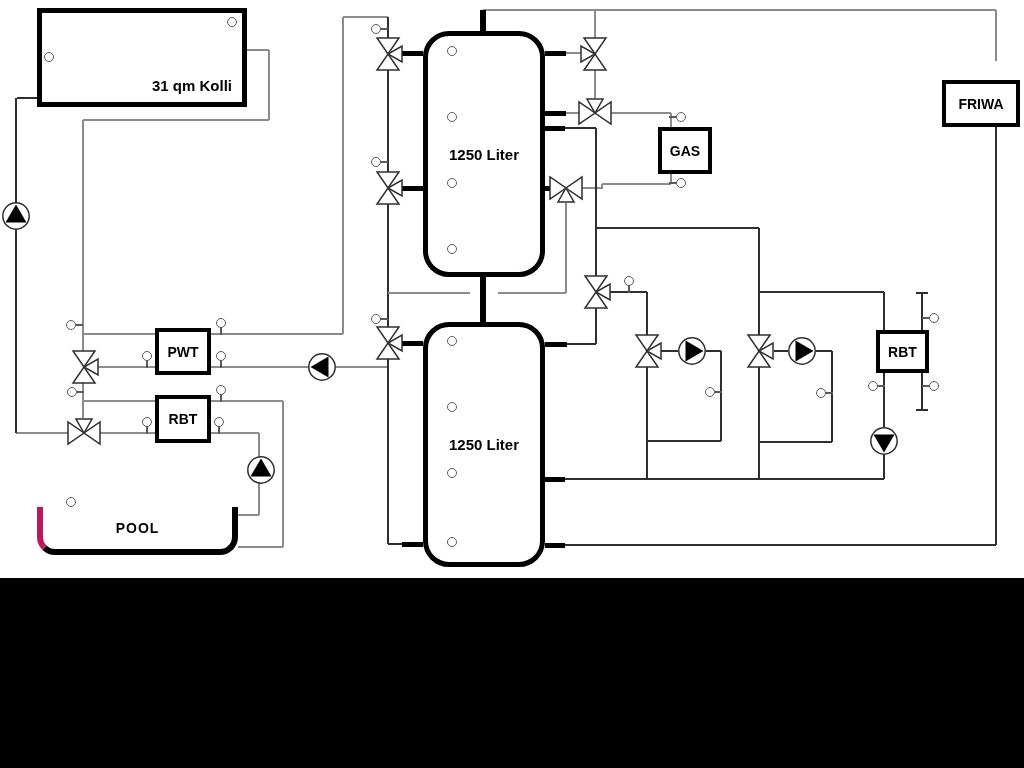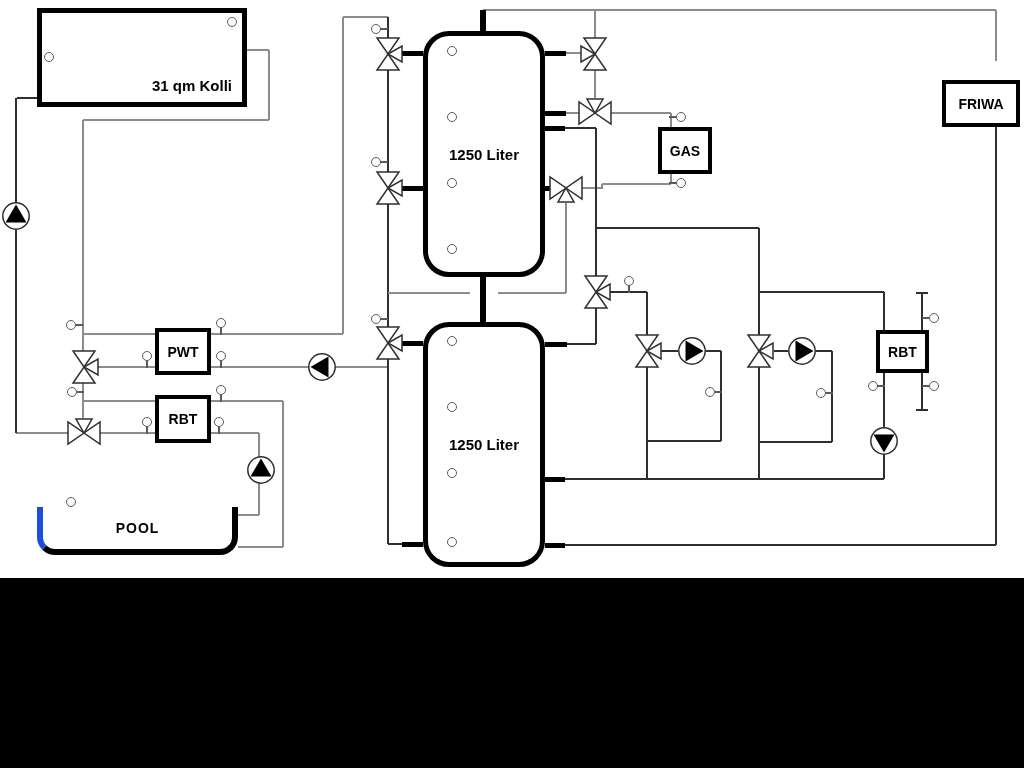--- a/index.html
+++ b/index.html
@@ -8,21 +8,21 @@
   .line{position:absolute;z-index:1;}
   .stub{position:absolute;background:#000;z-index:2;}
   .box{position:absolute;background:#fff;border:4px solid #000;z-index:3;
        display:flex;align-items:center;justify-content:center;
        font-weight:bold;font-size:14px;color:#000;}
   .tank{position:absolute;background:#fff;border:5px solid #000;border-radius:26px;z-index:3;
         display:flex;align-items:center;justify-content:center;
         font-weight:bold;font-size:15px;color:#000;}
   .collector{position:absolute;background:#fff;border:5px solid #000;z-index:3;}
   .collector .lbl{position:absolute;right:10px;bottom:8px;font-weight:bold;font-size:15px;color:#000;}
-  .pool{position:absolute;background:#fff;border-left:6px solid #1d4ed8;border-right:6px solid #000;
+  .pool{position:absolute;background:#fff;border-left:6px solid #be185d;border-right:6px solid #000;
         border-bottom:6px solid #000;border-radius:0 0 18px 18px;z-index:3;}
   .pool .lbl{position:absolute;left:0;right:0;top:13px;text-align:center;
              font-weight:bold;font-size:14px;letter-spacing:1px;color:#000;}
   .dev{position:absolute;z-index:4;line-height:0;}
   .sensor{position:absolute;width:10px;height:10px;border:1.5px solid #5a5a5a;border-radius:50%;
           background:#fff;box-sizing:border-box;z-index:4;}
   .blackbar{position:absolute;left:0;width:1024px;background:#000;z-index:6;}
 </style>
 </head>
 <body>

